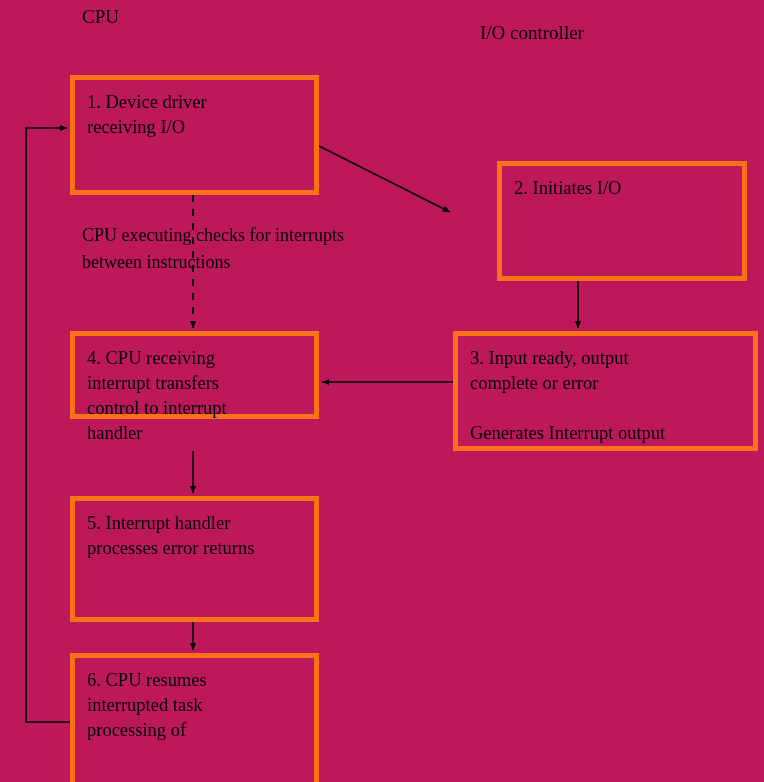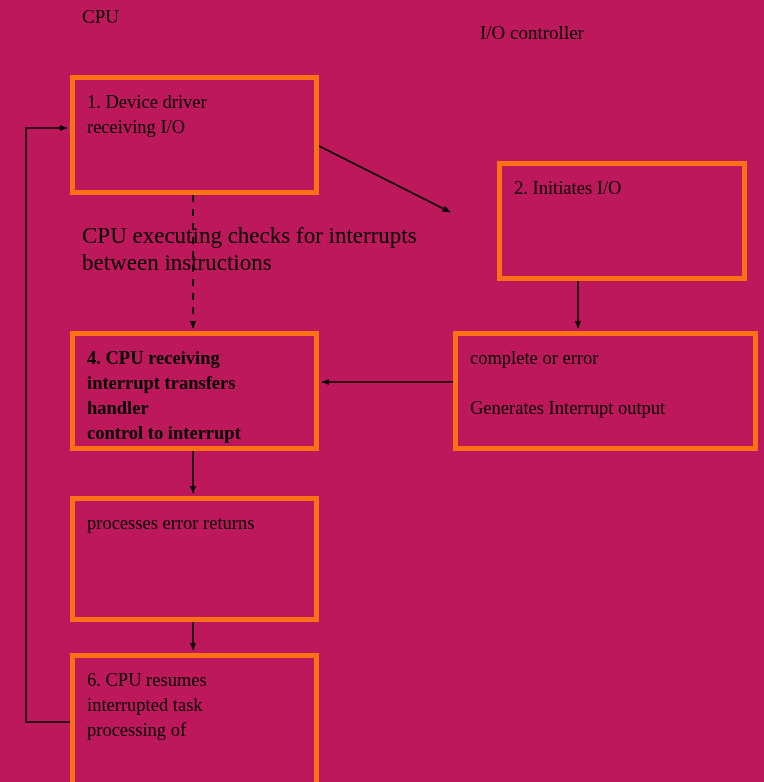--- a/index.html
+++ b/index.html
@@ -42,21 +42,21 @@
   .node .line {
     display: block;
     white-space: pre;
   }
   .node .blank {
     display: block;
     height: 25px;
   }
   .free-note {
     position: absolute;
-    font-size: 23px;
+    font-size: 18px;
     line-height: 27px;
   }
   .free-note .line {
     display: block;
     white-space: pre;
   }
 </style>
 </head>
 <body>
 
@@ -105,33 +105,35 @@
   <div class="node" style="left:70px; top:75px; width:249px; height:120px;">
     <span class="line">1. Device driver</span>
     <span class="line">receiving I/O</span>
   </div>
 
   <div class="node" style="left:453px; top:161px; width:250px; height:120px;margin-left:44px;">
     <span class="line">2. Initiates I/O</span>
   </div>
 
   <div class="node" style="left:453px; top:331px; width:305px; height:120px;">
+    <span class="line">3. Input ready, output</span>
     <span class="line">complete or error</span>
     <span class="blank"></span>
     <span class="line">Generates Interrupt output</span>
   </div>
 
-  <div class="node" style="left:70px; top:331px; width:249px; height:120px;font-weight:bold;">
+  <div class="node" style="left:70px; top:331px; width:249px; height:88px;">
     <span class="line">4. CPU receiving</span>
     <span class="line">interrupt transfers</span>
+    <span class="line">control to interrupt</span>
     <span class="line">handler</span>
-    <span class="line">control to interrupt</span>
   </div>
 
   <div class="node" style="left:70px; top:496px; width:249px; height:126px;">
+    <span class="line">5. Interrupt handler</span>
     <span class="line">processes error returns</span>
   </div>
 
   <div class="node" style="left:70px; top:653px; width:249px; height:148px;">
     <span class="line">6. CPU resumes</span>
     <span class="line">interrupted task</span>
     <span class="line">processing of</span>
   </div>
 
   <div class="free-note" style="left:82px; top:222px; width:360px;">

